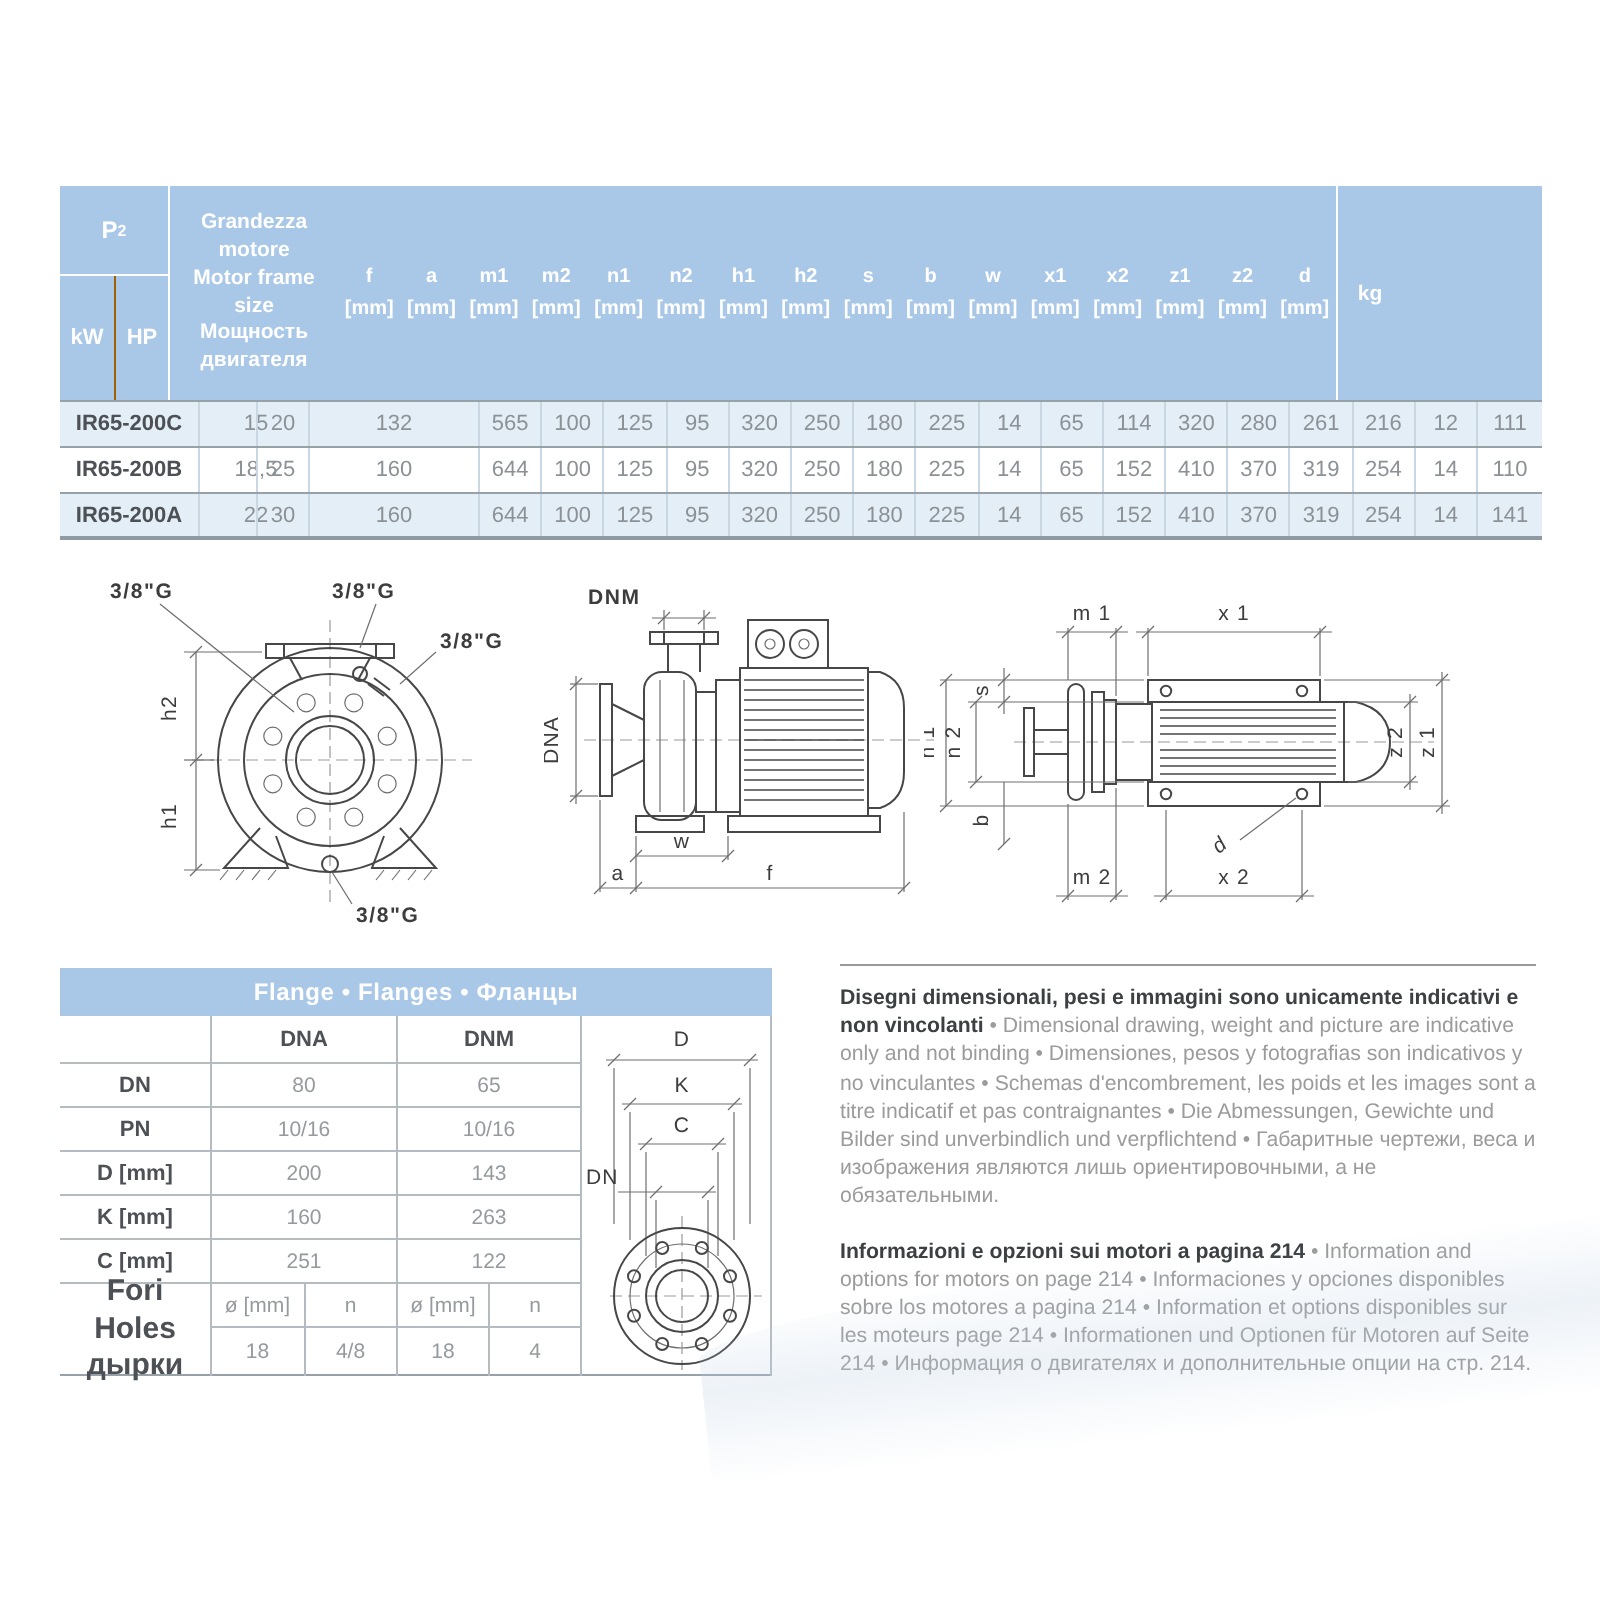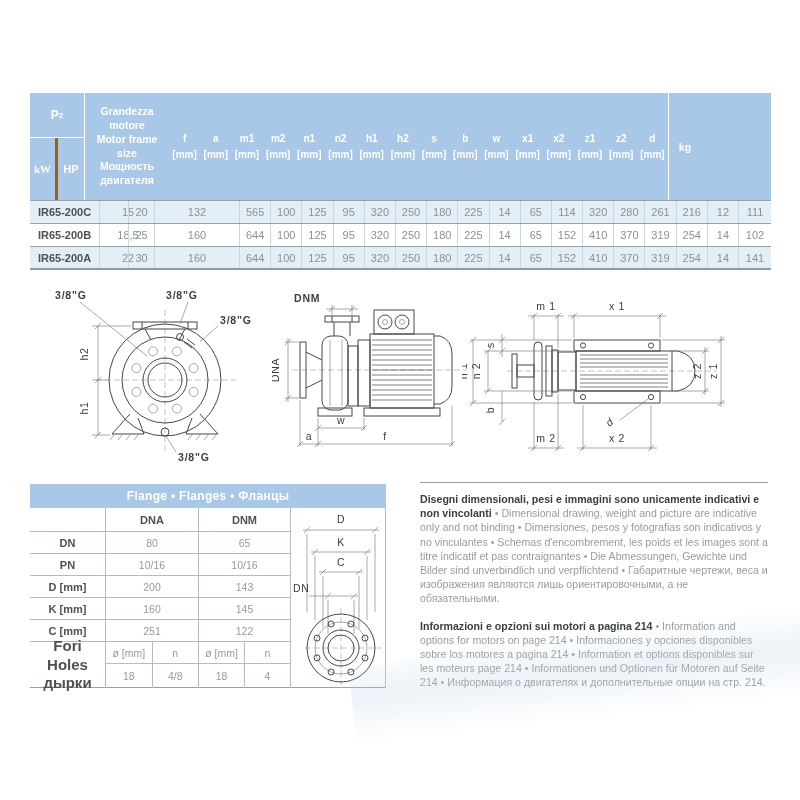--- a/index.html
+++ b/index.html
@@ -9,21 +9,21 @@
   
   .dim-table{position:absolute;left:30px;top:93px;width:741px;}
   .dt-header{display:flex;background:#a9c7e6;color:#fff;font-weight:bold;height:107px;text-align:center;font-size:11px;}
   .dt-header>div{border-left:1px solid #fff;}
   .dt-header>div:first-child{border-left:none;}
   .c-tipo{width:69px;display:flex;align-items:center;justify-content:center;white-space:pre-line;line-height:1.4;}
   .c-p2{width:54px;display:flex;flex-direction:column;}
   .p2-top{height:45px;display:flex;align-items:center;justify-content:center;border-bottom:1px solid #fff;font-size:12px;}
   .p2-top sub{font-size:8px;}
   .p2-bottom{flex:1;display:flex;}
-  .p2-kw{width:28px;display:flex;align-items:center;justify-content:center;border-right:3px solid #a16207;font-family:Liberation Serif, serif;}
+  .p2-kw{width:28px;display:flex;align-items:center;justify-content:center;border-right:1px solid #a16207;}
   .p2-hp{flex:1;display:flex;align-items:center;justify-content:center;}
   .c-frame{width:85px;display:flex;align-items:center;justify-content:center;white-space:pre-line;line-height:1.32;font-size:10.5px;}
   .dimcol{width:31.2px;display:flex;flex-direction:column;align-items:center;justify-content:center;font-size:10px;line-height:1.55;}
   .c-kg{width:33px;display:flex;align-items:center;justify-content:center;font-size:10.5px;}
 
   .dt-rows{border-top:1px solid #97a1a8;}
   .dt-row{display:flex;height:23px;border-bottom:1px solid #97a1a8;font-size:11px;color:#8c9196;background:#fff;}
   .dt-row:last-child{border-bottom:2px solid #8f9aa2;}
   .dt-row.alt{background:#e4eef7;}
   .dcell{display:flex;align-items:center;justify-content:center;border-left:1px solid #c9d7e3;}
@@ -203,21 +203,21 @@
         <div class="dcell d-dim">180</div>
         <div class="dcell d-dim">225</div>
         <div class="dcell d-dim">14</div>
         <div class="dcell d-dim">65</div>
         <div class="dcell d-dim">152</div>
         <div class="dcell d-dim">410</div>
         <div class="dcell d-dim">370</div>
         <div class="dcell d-dim">319</div>
         <div class="dcell d-dim">254</div>
         <div class="dcell d-dim">14</div>
-        <div class="dcell d-kg">102</div>
+        <div class="dcell d-kg">110</div>
       </div>
       <div class="dt-row alt">
         <div class="dcell d-tipo">IR65-200A</div>
         <div class="dcell d-kw">22</div>
         <div class="dcell d-hp">30</div>
         <div class="dcell d-frame">160</div>
         <div class="dcell d-dim">644</div>
         <div class="dcell d-dim">100</div>
         <div class="dcell d-dim">125</div>
         <div class="dcell d-dim">95</div>
@@ -461,21 +461,21 @@
             <div class="f-cell f-val f-dnm f-bl">10/16</div>
           </div>
           <div class="f-row f-data">
             <div class="f-cell f-label">D [mm]</div>
             <div class="f-cell f-val f-dna f-bl">200</div>
             <div class="f-cell f-val f-dnm f-bl">143</div>
           </div>
           <div class="f-row f-data">
             <div class="f-cell f-label">K [mm]</div>
             <div class="f-cell f-val f-dna f-bl">160</div>
-            <div class="f-cell f-val f-dnm f-bl">145</div>
+            <div class="f-cell f-val f-dnm f-bl">263</div>
           </div>
           <div class="f-row f-data">
             <div class="f-cell f-label">C [mm]</div>
             <div class="f-cell f-val f-dna f-bl">251</div>
             <div class="f-cell f-val f-dnm f-bl">122</div>
           </div>
         </div>
       <div class="f-holes">
         <div class="holes-label">Fori
 Holes

